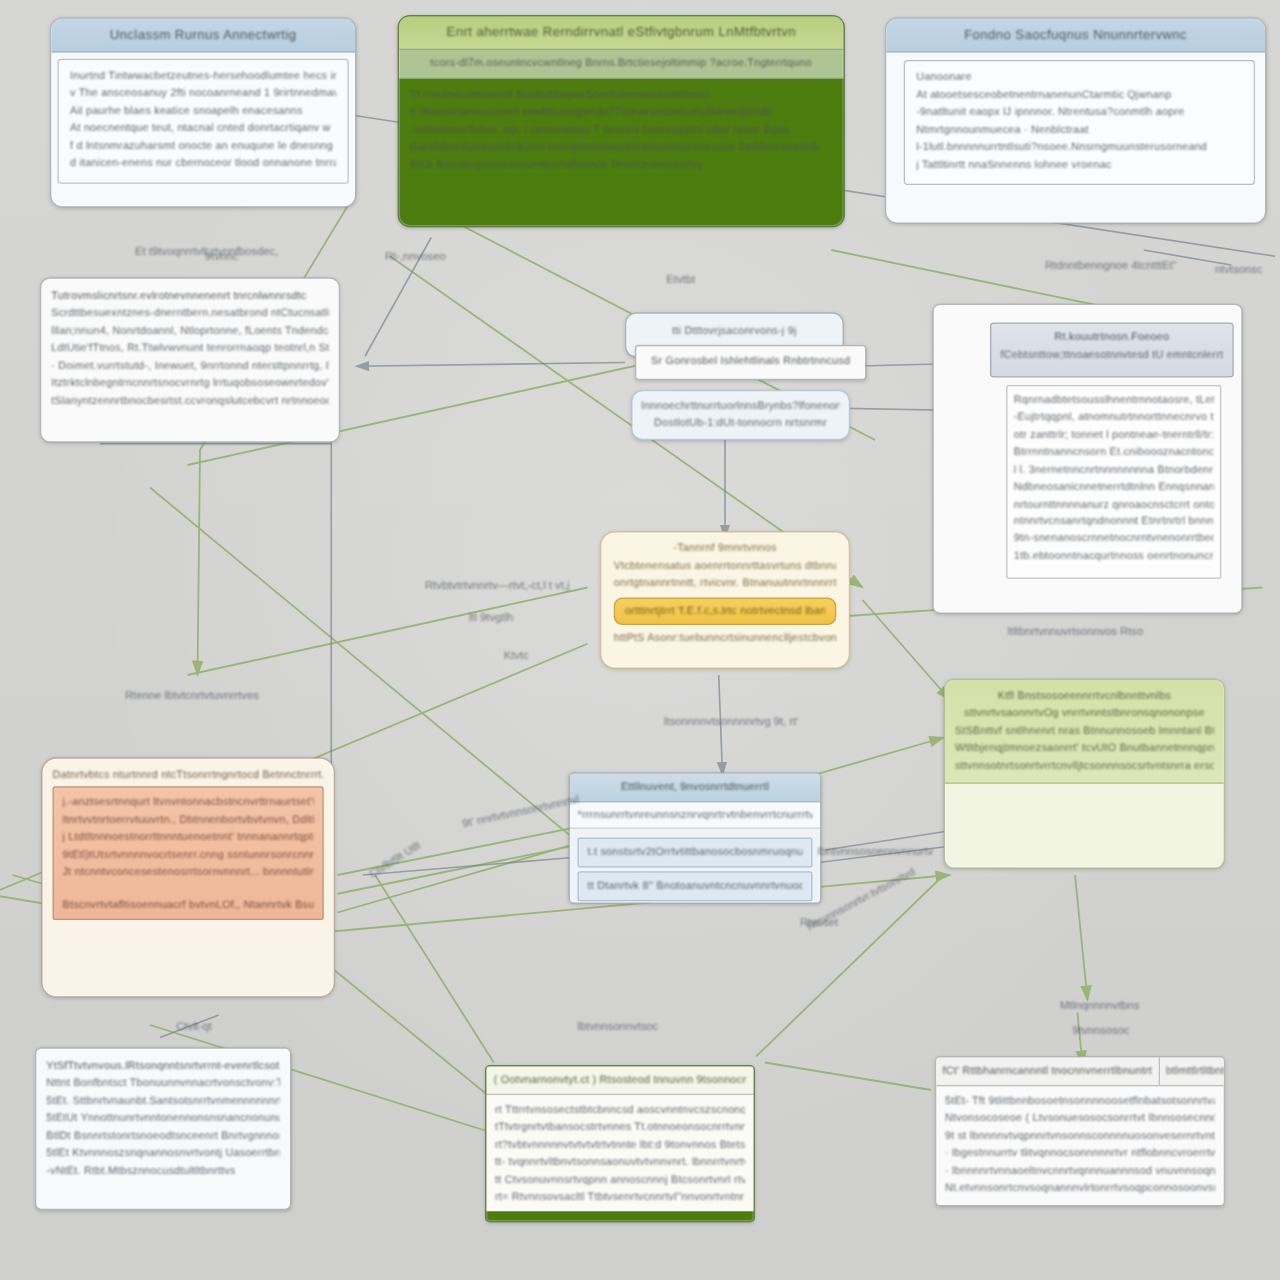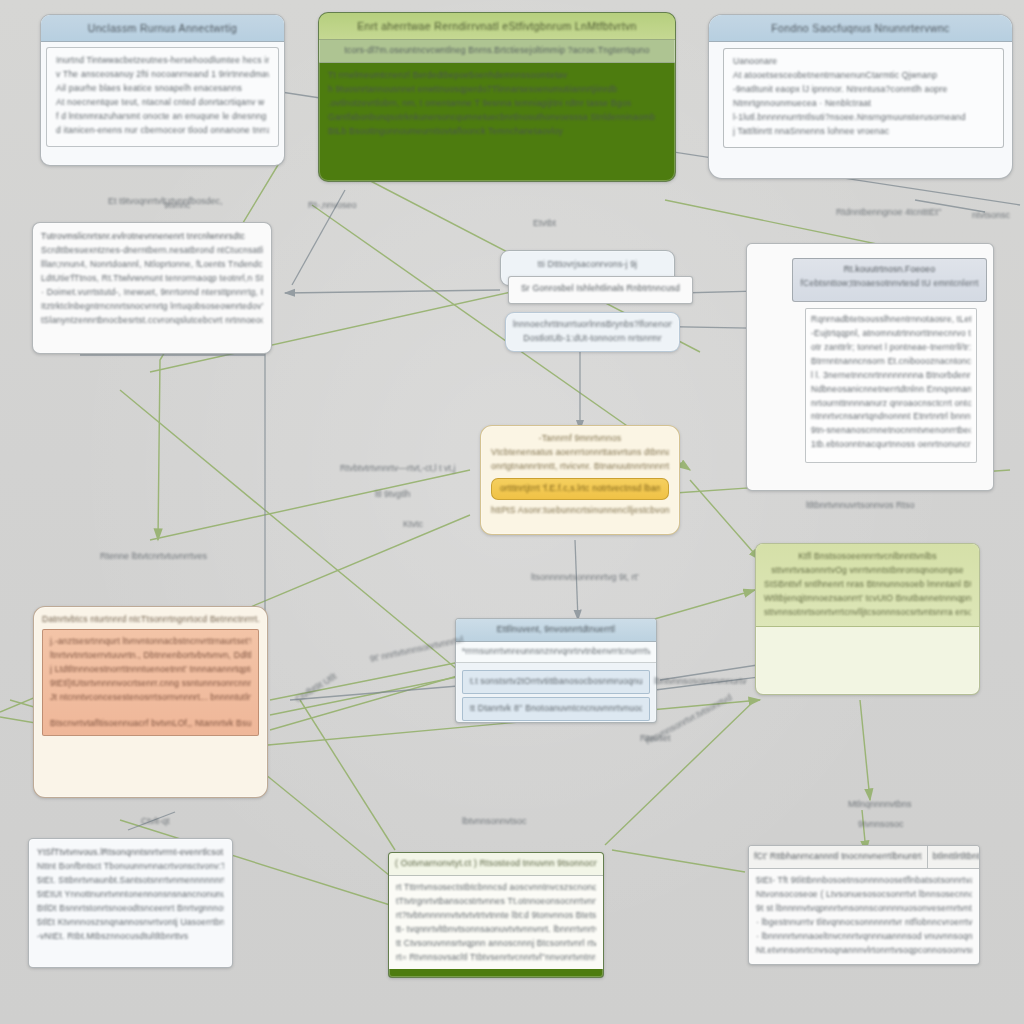--- a/index.html
+++ b/index.html
@@ -213,21 +213,21 @@
   </div>
   <div class="bd">
     <span class="ln sm">Tt rrnelmeumtcnenzl Berdedtbepoe5oenhdemnnssoomtetav</span>
     <span class="ln sm">h 9tuosnrtannousnnet enwttnuosqperdo7Tlinnarsesoenumutiiannrtjiinrdb</span>
     <span class="ln sm">.ovtlnotzevrtlobrn, nm, t omentamne  T 9esnna  temniagijttni rdtnr tasse  Bgos</span>
     <span class="ln sm">Gantfabonbunqsotrknkunersoncqumnetuecbnrtlnosuthonvoesssa Stnldenninaomb</span>
     <span class="ln sm">BtLb Bsoottngonnoumeurnttovtafloonck  Temnchanetaovloy</span>
   </div>
 </div>
 
-<div class="node t-blue" style="left:708px;top:14px;width:305px;height:165px;border-radius:14px;">
+<div class="node t-blue" style="left:708px;top:14px;width:305px;height:165px;">
   <div class="hdr">
     <span class="ln ttl c">Fondno Saocfuqnus Nnunnrtervwnc</span>
   </div>
   <div class="bd" style="margin:6px 8px 6px 14px;border:1px solid rgba(120,128,132,.5);border-radius:3px;background:rgba(255,255,255,.45);">
     <span class="ln sm">Uanoonare</span>
     <span class="ln sm">At  atooetsesceobetnentrnanenunCtarmtic  Qjwnanp</span>
     <span class="ln sm">-9natltunit  eaopx  lJ ipnnnor. Ntrentusa?conmtlh  aopre</span>
     <span class="ln sm">Ntmrtgnnounmuecea  ·  Nenblctraat</span>
     <span class="ln sm">l-1lutl.bnnnnnurrtntlsuti?nsoee.Nnsrngmuunsterusorneand</span>
     <span class="ln sm">j Tattltinrtt nnaSnnenns lohnee  vroenac</span>

